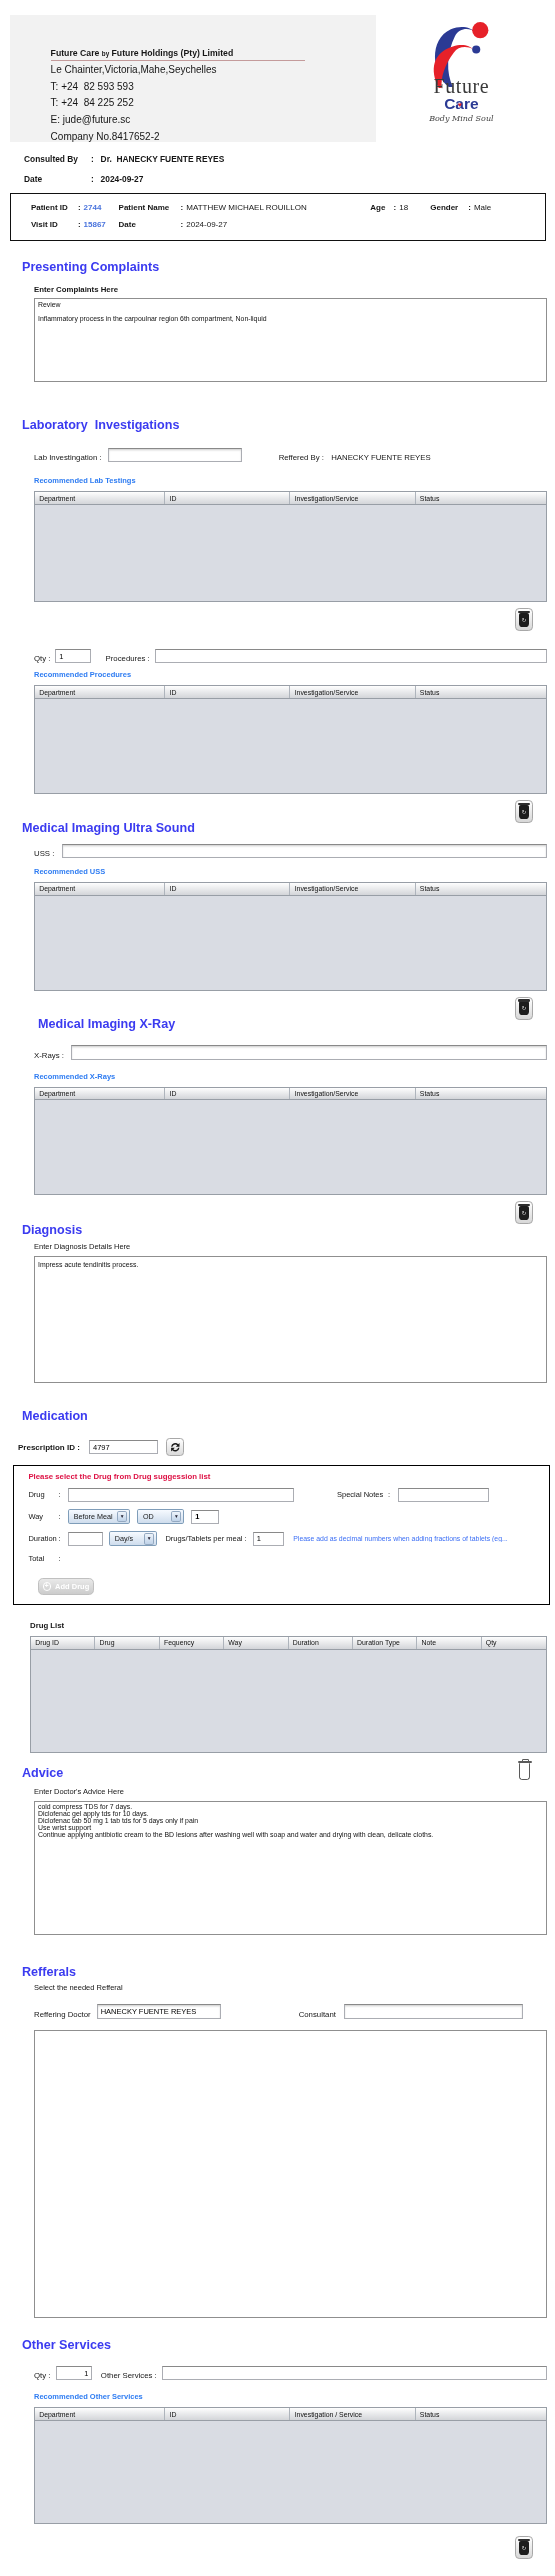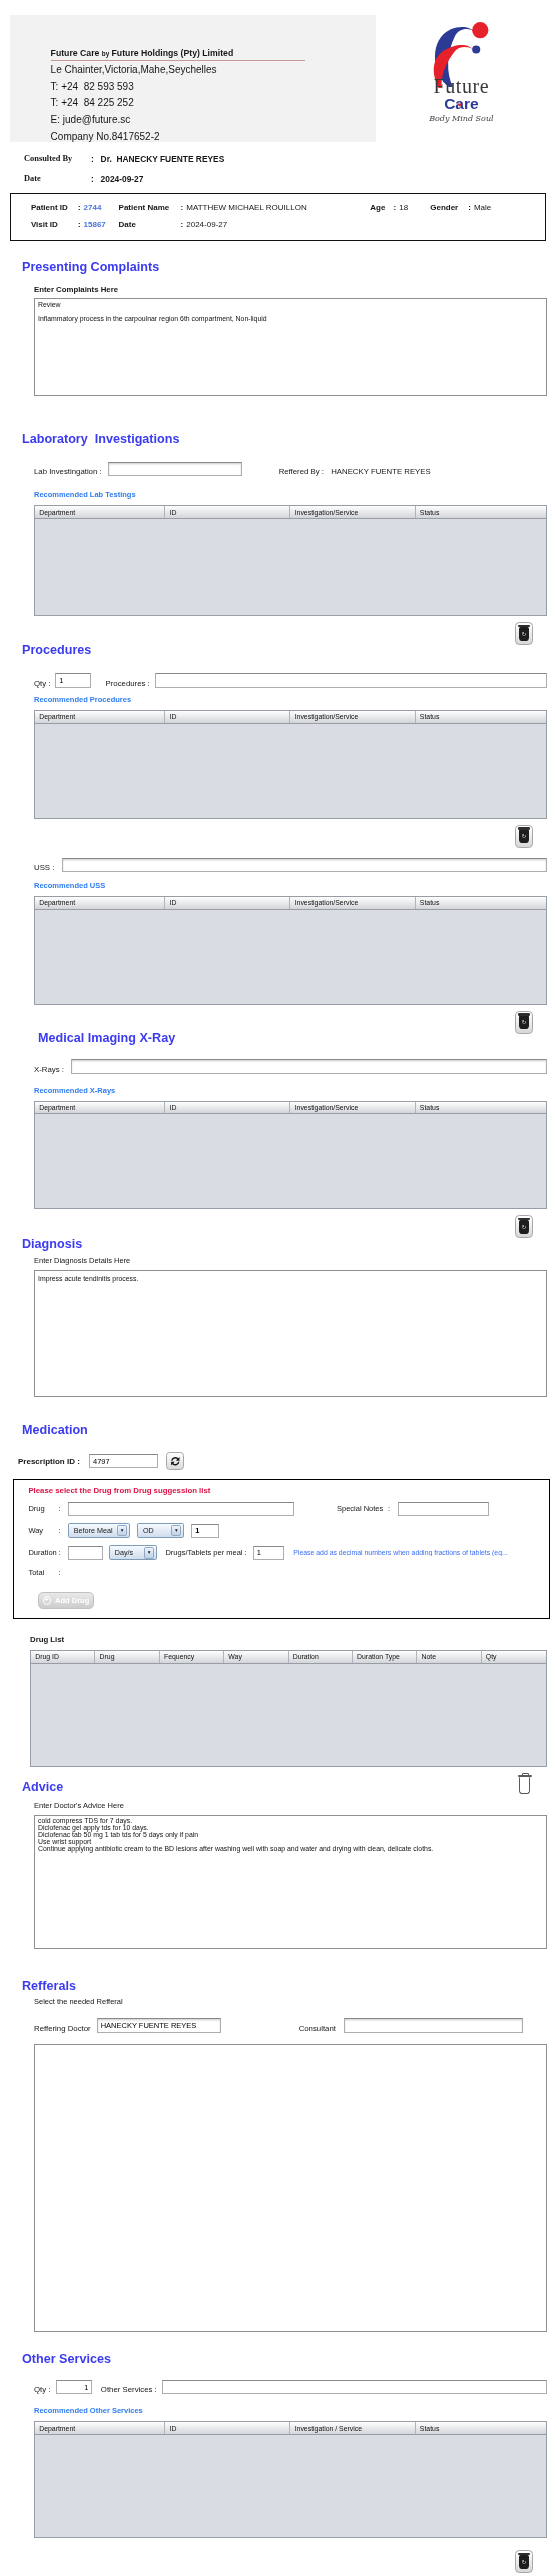--- a/index.html
+++ b/index.html
@@ -17,21 +17,21 @@
   .hdr-logo { width:170px; background:#fff; text-align:center; padding-top:2.4px; }
   .logo-future { font-family:"Liberation Serif",serif; font-size:20px; color:#3a3a3a; line-height:1; margin-top:-14.3px; letter-spacing:0.6px; }
   .logo-care { font-size:15.5px; font-weight:bold; color:#2b3a94; line-height:1.05; }
   .care-a { position:relative; }
   .care-a .heart { position:absolute; left:52%; top:58%; transform:translate(-50%,-50%); font-size:6.6px; color:#e62129; }
   .logo-tag { font-family:"DejaVu Serif",serif; font-style:italic; font-size:8px; color:#444; margin-top:1.2px; }
 
   
   .consult { margin:12px 0 0 24px; font-weight:bold; font-size:8.4px; }
   .c-row { display:flex; margin-bottom:9.6px; }
-  .c-label { width:67px;font-family:Liberation Serif, serif; }
+  .c-label { width:67px; }
   .c-colon { width:9.6px; }
   .patient { margin:3.6px 9.6px 0 9.6px; border:1.2px solid #111; padding:8.4px 0 2.4px 0; background:#fff; }
   .p-row { display:flex; padding:0 0 8.4px 20.3px; font-size:8px; }
   .p-label { font-weight:bold; }
   .p-colon { font-weight:bold; padding:0 3px; }
   .val-blue { color:#4a74dd; font-weight:bold; }
 
   
   .sec-h { color:#3b3bf0; font-weight:bold; font-size:12.6px; margin-left:22px; white-space:pre-wrap; }
   .sub-label { margin-left:34px; font-size:7.5px; }
@@ -150,21 +150,21 @@
       <span class="p-colon">:</span>
       <span class="val-blue" style="width:35px;">15867</span>
       <span class="p-label" style="width:59px;">Date</span>
       <span class="p-colon">:</span>
       <span>2024-09-27</span>
     </div>
   </div>
 
   <div class="sec-h mt32">Presenting Complaints</div>
   <div class="sub-label bold mt18">Enter Complaints Here</div>
-  <textarea class="ta" style="height: 98px;">Review
+  <textarea class="ta" style="height: 84px;">Review
 
 Inflammatory process in the carpoulnar region 6th compartment, Non-liquid</textarea>
 
   <div class="sec-h mt60">Laboratory  Investigations</div>
   <div class="frow mt26">
     <span>Lab Investingation :</span>
     <input class="inp inp-3d" style="width: 134px; margin-left: 6px;" value="">
     <span style="margin-left:37px;">Reffered By :</span>
     <span style="margin-left:7.2px;">HANECKY FUENTE REYES</span>
   </div>
@@ -177,21 +177,20 @@
       <span class="w4">Status</span>
     </div>
     <div class="tbl-body hb160"></div>
   </div>
   <div class="trash-row">
     <div class="trash-btn">
         <div class="trash-can">↻</div>
       </div>
   </div>
 
-  <div class="sec-h" style="margin-top:-3.6px;">Procedures</div>
   <div class="frow mt28">
     <span>Qty :</span>
     <input class="inp" style="width: 36px; margin-left: 4.8px;" value="1">
     <span style="margin-left:14.3px;">Procedures :</span>
     <input class="inp grow" style="margin-left: 4.8px; margin-right: 9px;" value="">
   </div>
   <div class="rec-link mt12">Recommended Procedures</div>
   <div class="tbl">
     <div class="tbl-head">
       <span class="w1">Department</span>
@@ -200,20 +199,21 @@
       <span class="w4">Status</span>
     </div>
     <div class="tbl-body hb158"></div>
   </div>
   <div class="trash-row">
     <div class="trash-btn">
         <div class="trash-can">↻</div>
       </div>
   </div>
 
+  <div class="sec-h" style="margin-top:-3.6px;">Medical Imaging Ultra Sound</div>
   <div class="frow mt16">
     <span>USS :</span>
     <input class="inp inp-3d grow" style="margin-left: 7.2px; margin-right: 9px;" value="">
   </div>
   <div class="rec-link mt14">Recommended USS</div>
   <div class="tbl">
     <div class="tbl-head">
       <span class="w1">Department</span>
       <span class="w2">ID</span>
       <span class="w3">Investigation/Service</span>

